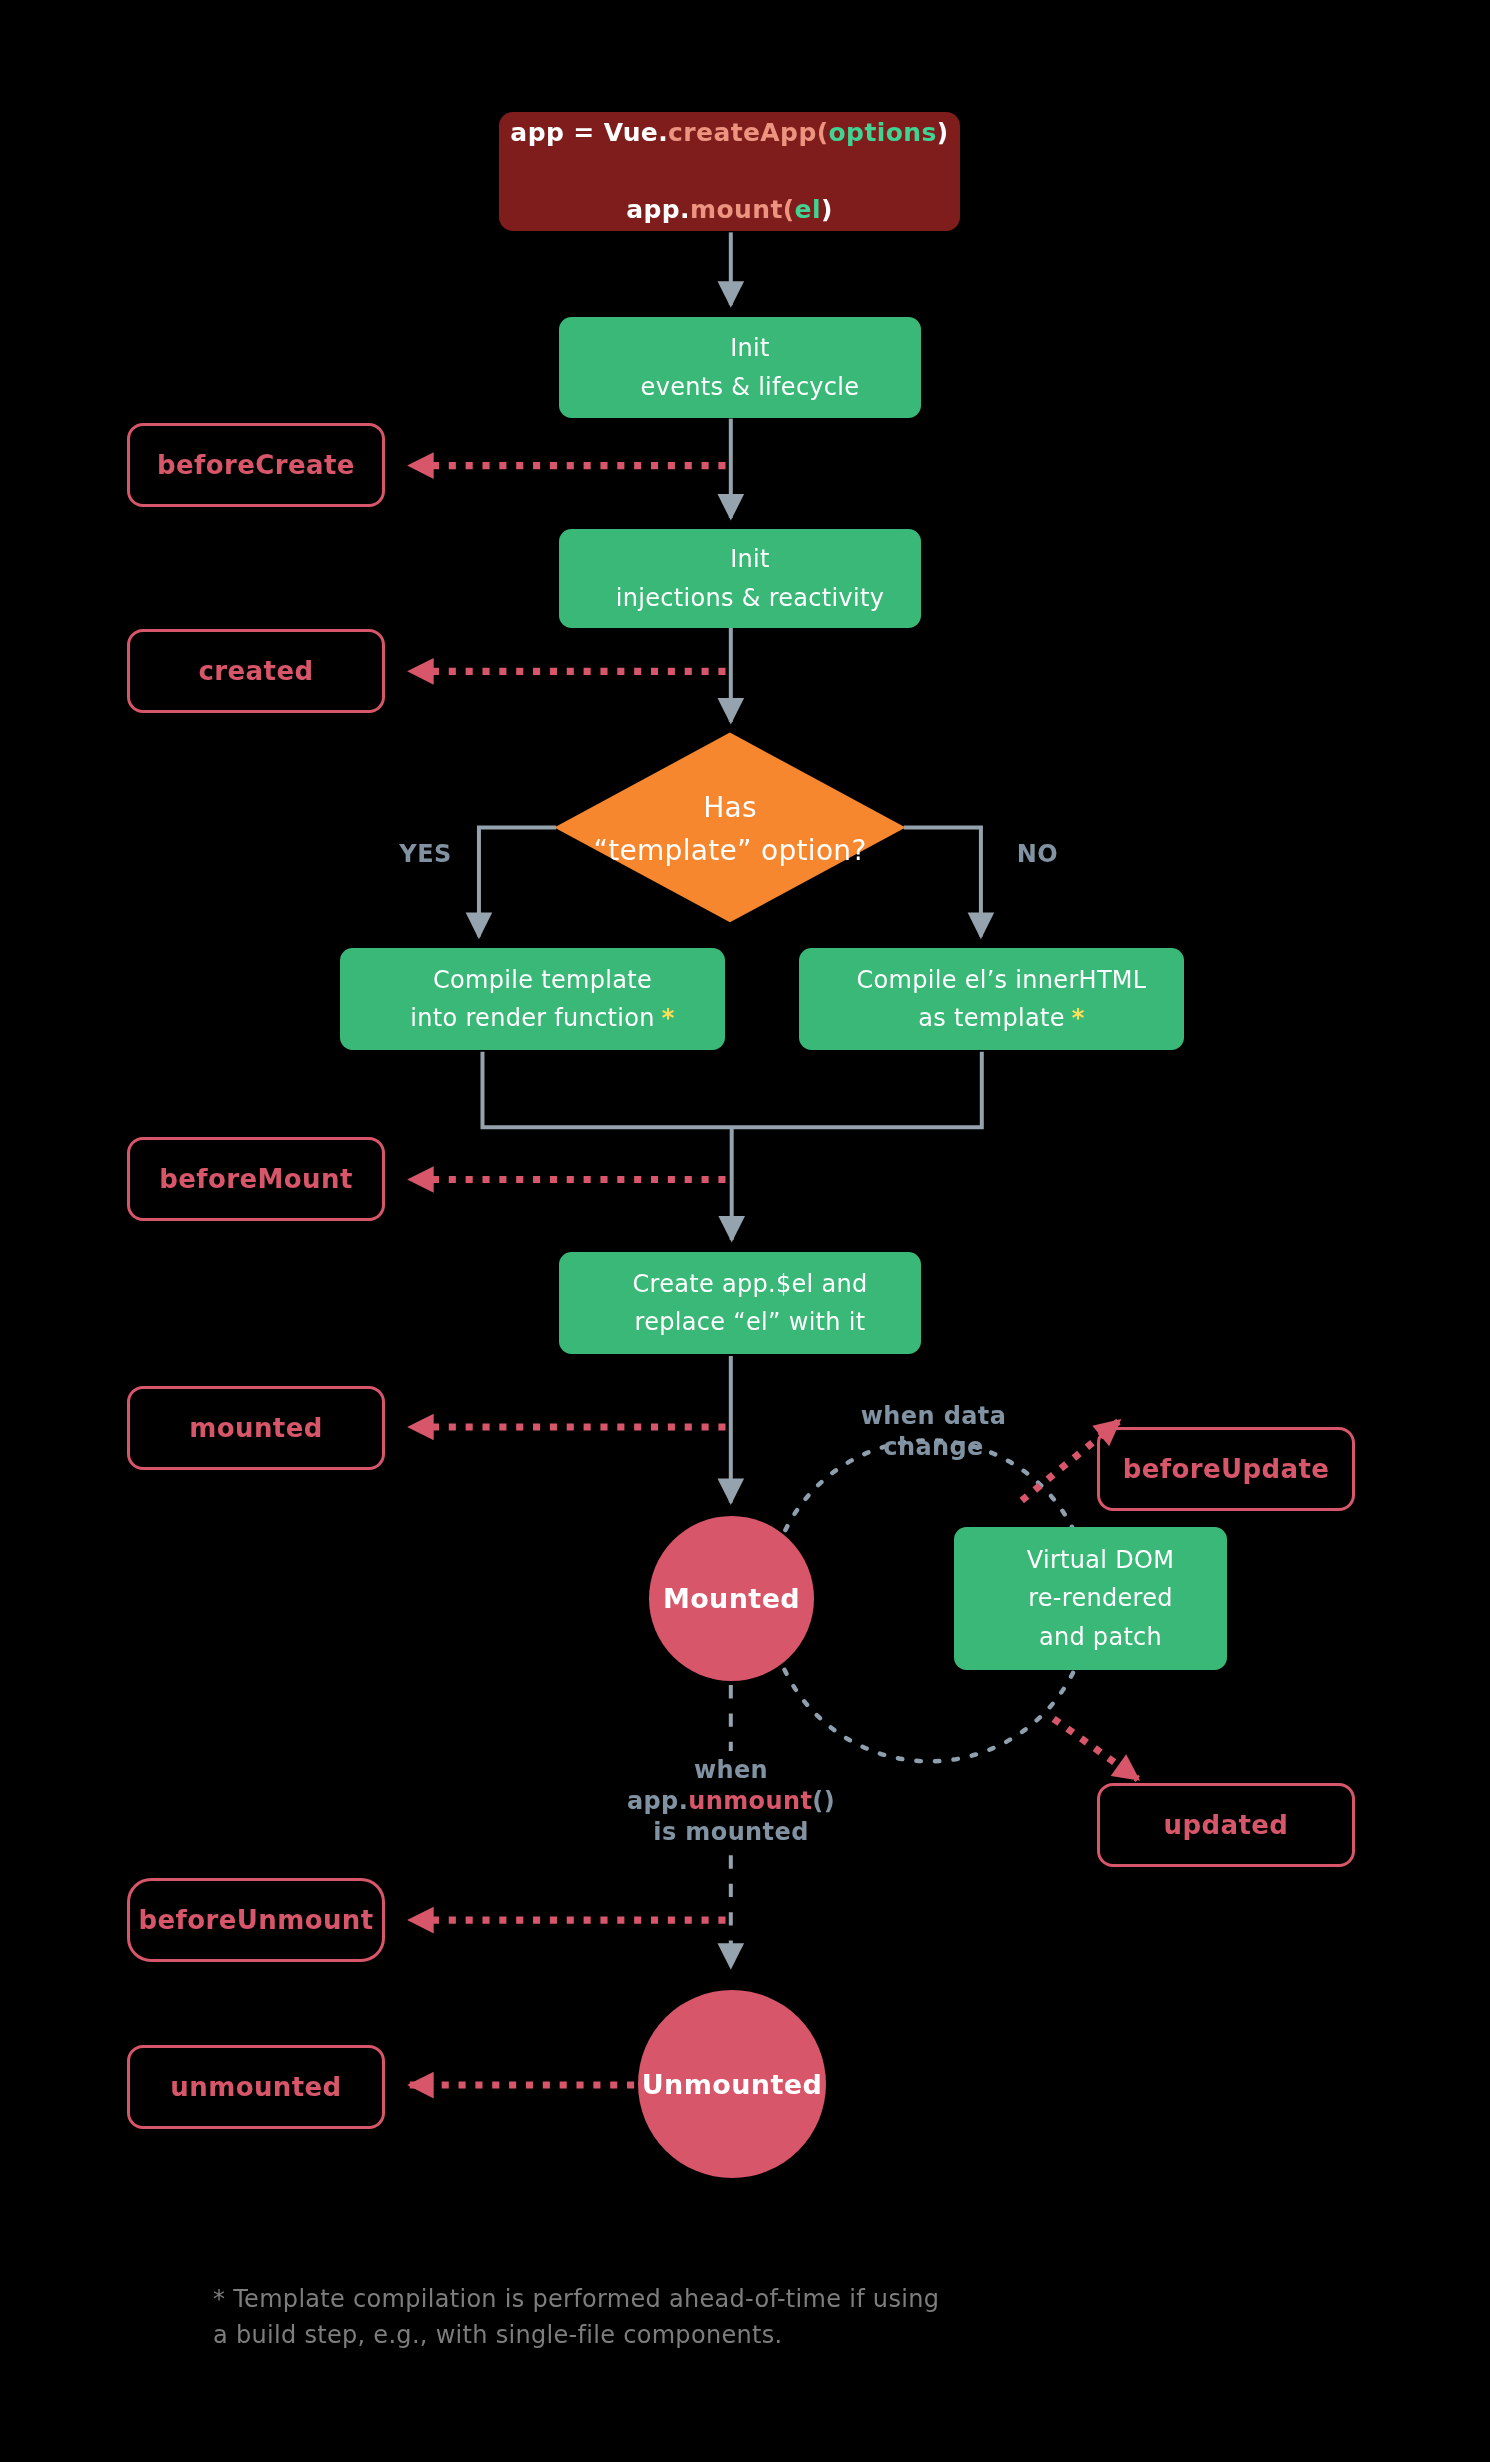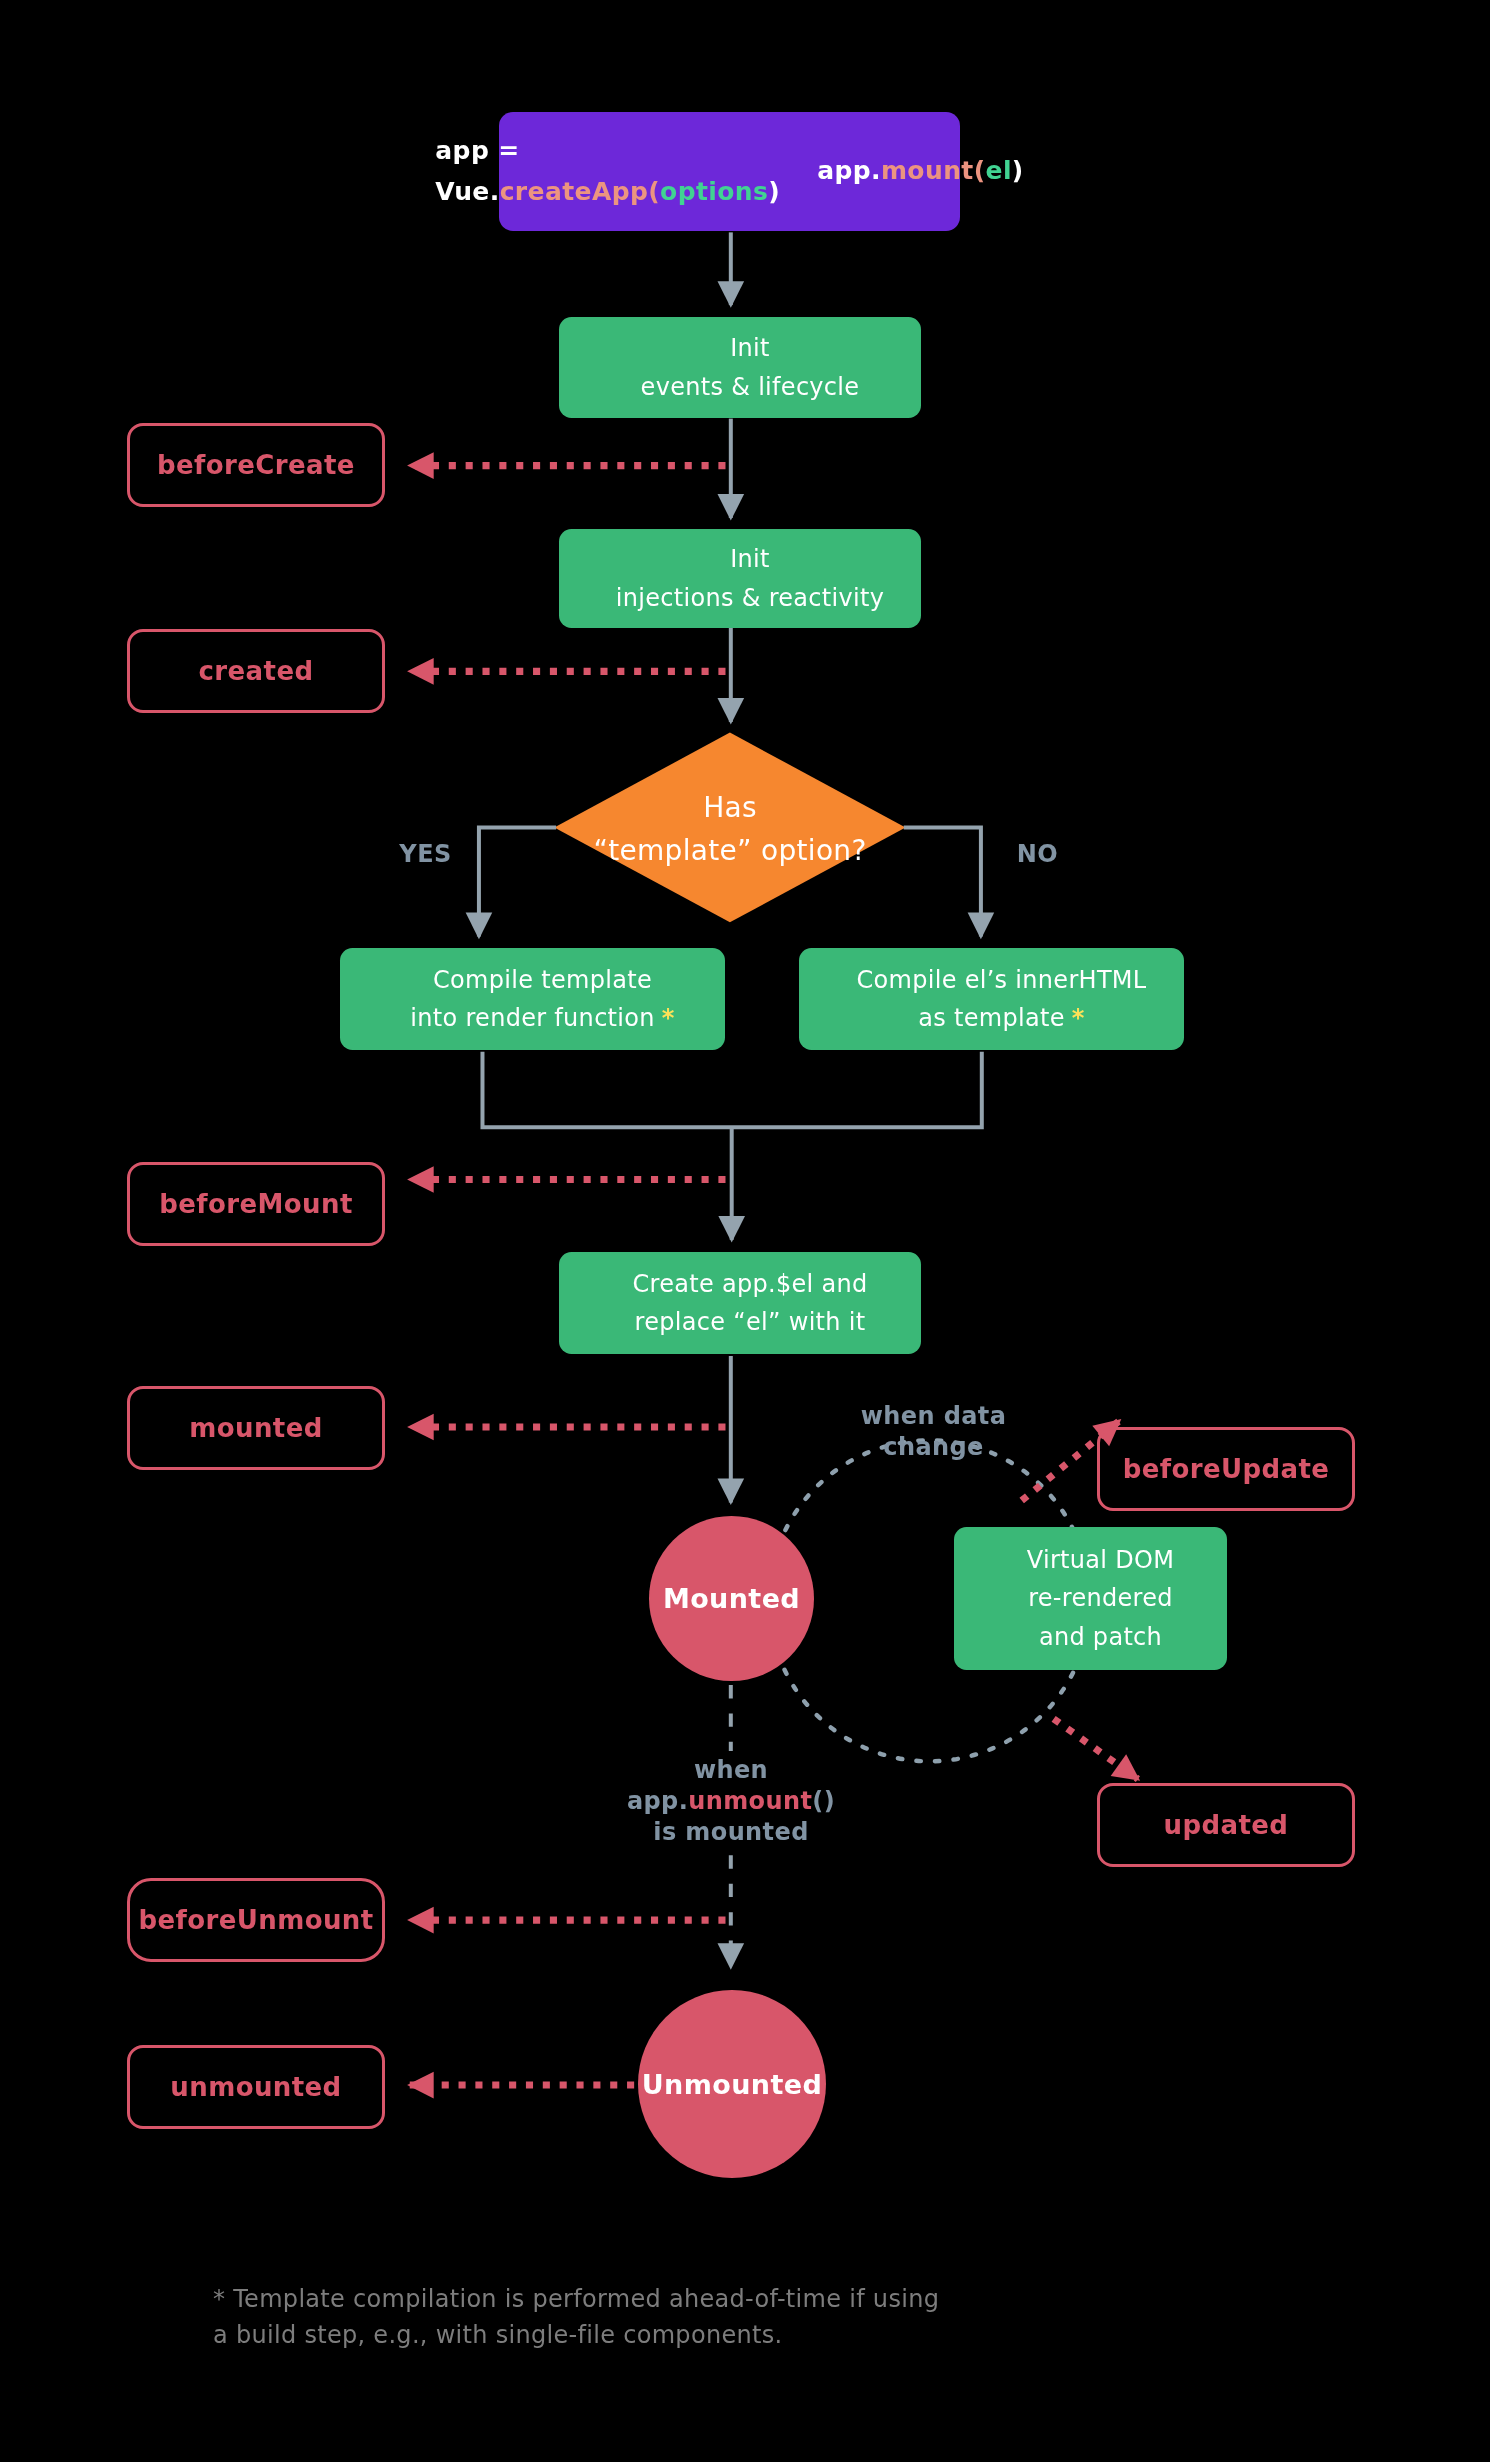--- a/index.html
+++ b/index.html
@@ -6,22 +6,22 @@
   #canvas{
     position:relative;width:1490px;height:2462px;background:#000;overflow:hidden;
     font-family:"DejaVu Sans","Liberation Sans",sans-serif;
   }
   .abs{position:absolute;}
   #wires{position:absolute;left:0;top:0;z-index:1;}
   .node{z-index:2;}
 
   
   .codebox{
-    background:#6d28d9;border-radius:14px;color:#fff;
-    display:flex;flex-direction:row;justify-content:center;align-items:center;
+    background:#7f1d1d;border-radius:14px;color:#fff;
+    display:flex;flex-direction:column;justify-content:center;align-items:center;
     font-size:25px;font-weight:bold;line-height:1.62;letter-spacing:0.4px;gap:37px;
   }
   .c-salmon{color:#ec9480;}
   .c-green{color:#41d392;}
   .c-white{color:#ffffff;}
 
   
   .gbox{
     background:#3ab877;border-radius:12.4px;color:#fff;
     display:flex;flex-direction:column;justify-content:center;align-items:center;
@@ -144,21 +144,21 @@
     </div>
   </div>
 
   <div class="abs node gbox" style="left:799px;top:948px;width:365px;height:102px;">
     <div>Compile el’s innerHTML</div>
     <div>
       <span>as template</span><span class="asterisk">*</span>
     </div>
   </div>
 
-  <div class="abs node hook" style="left:127px;top:1137px;width:252px;height:78px;margin-top:25px;">
+  <div class="abs node hook" style="left:127px;top:1137px;width:252px;height:78px;">
     <span>beforeMount</span>
   </div>
 
   <div class="abs node gbox" style="left:559px;top:1252px;width:342px;height:102px;">
     <div>Create app.$el and</div>
     <div>replace “el” with it</div>
   </div>
 
   <div class="abs node hook" style="left:127px;top:1386px;width:252px;height:78px;">
     <span>mounted</span>

